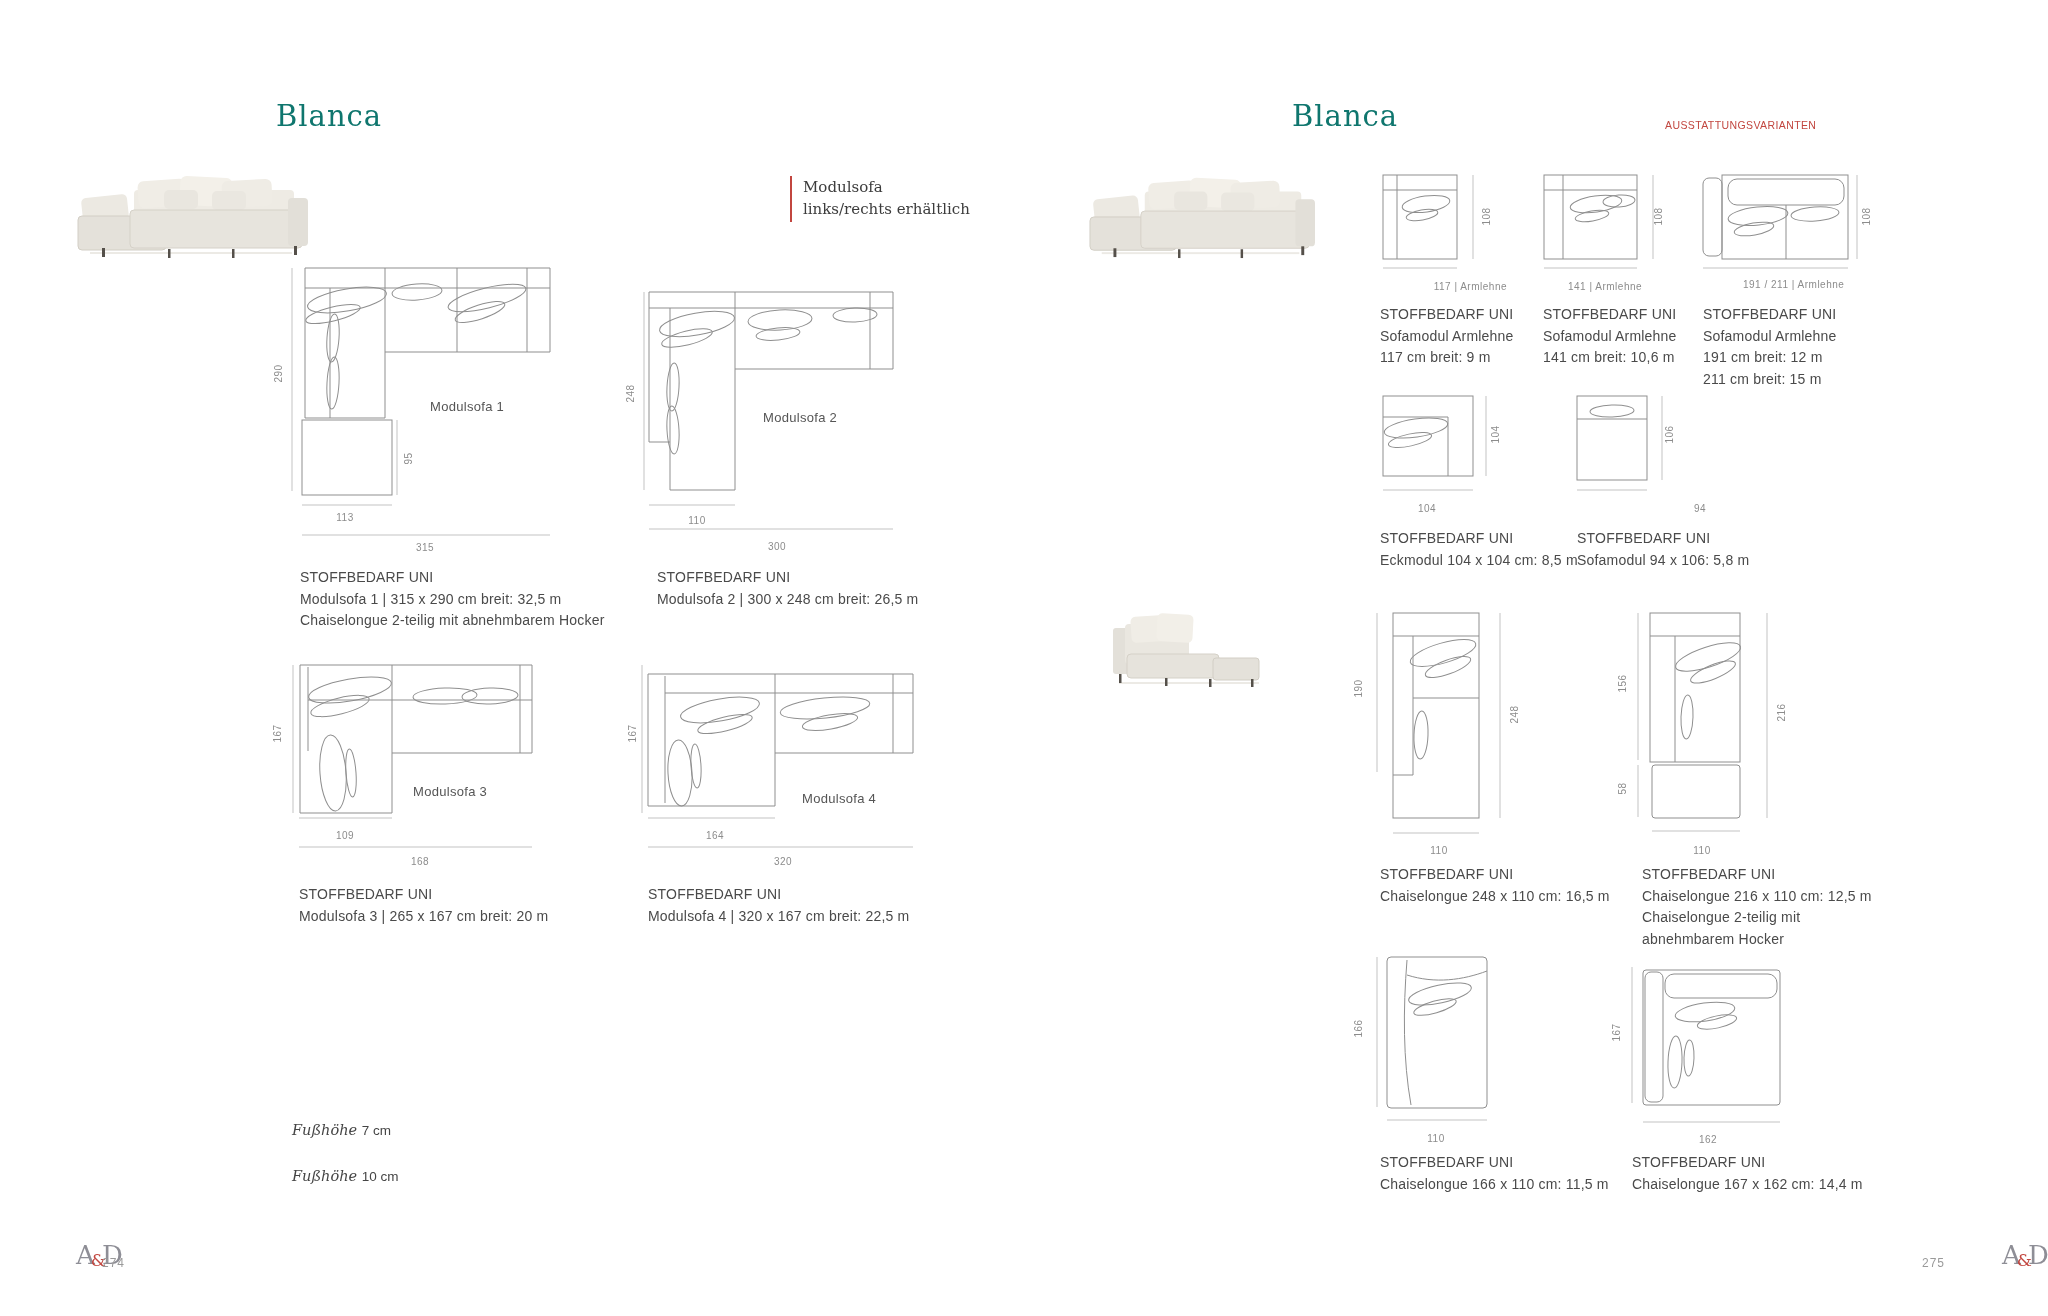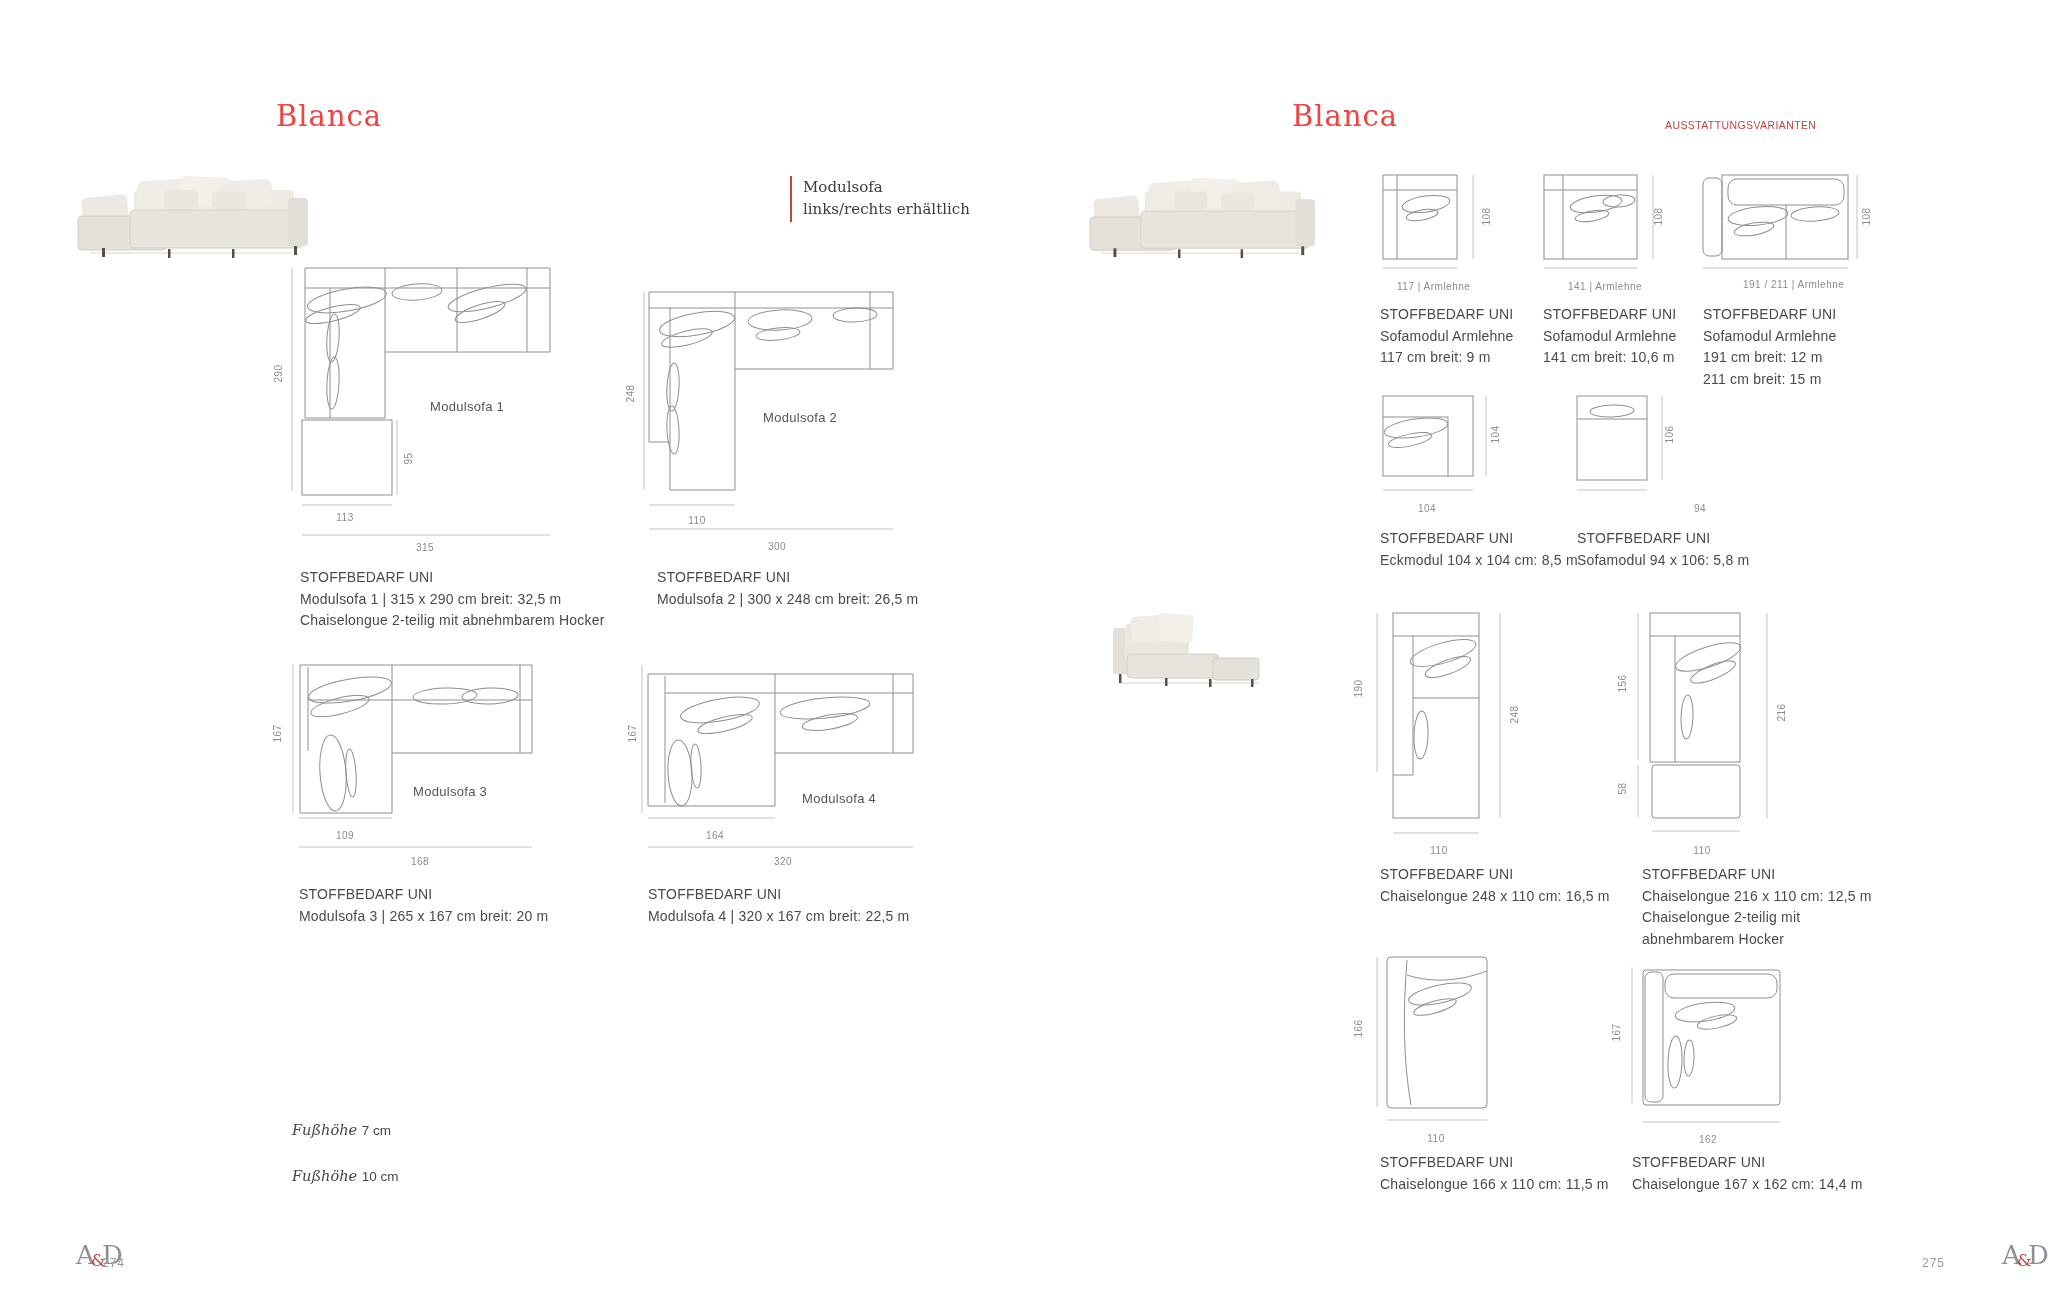--- a/index.html
+++ b/index.html
@@ -1,18 +1,18 @@
 <!DOCTYPE html>
 <html><head>
 <meta charset="utf-8">
 <style>
   html,body{margin:0;padding:0;background:#e8e8e8;}
   #spread{position:relative;width:2048px;height:1316px;background:#ffffff;overflow:hidden;
           font-family:"Liberation Sans",sans-serif;color:#3f3f3f;}
-  .title{position:absolute;font-family:"DejaVu Serif",serif;font-size:29px;letter-spacing:1px;color:#ef4444;}
+  .title{position:absolute;font-family:"DejaVu Serif",serif;font-size:29px;letter-spacing:1px;color:#0f766e;}
   .tag{position:absolute;font-size:10.5px;letter-spacing:0.4px;color:#c2463f;}
   .note{position:absolute;font-family:"DejaVu Serif",serif;font-size:15px;line-height:22px;color:#3c3c3c;}
   .redline{position:absolute;width:1.5px;background:#c2463f;}
   .spec{position:absolute;font-size:14px;line-height:21.5px;letter-spacing:0.2px;color:#4a4a4a;}
   .mlabel{position:absolute;font-size:13px;letter-spacing:0.3px;color:#555;}
   .dim{position:absolute;font-size:10px;letter-spacing:0.5px;color:#8c8c8c;width:40px;text-align:center;}
   .dimv{transform:rotate(-90deg);}
   svg.draw{position:absolute;overflow:visible;}
   .draw path,.draw line,.draw rect,.draw ellipse{fill:none;stroke:#8f8f8f;stroke-width:1;}
   .draw .dl{stroke:#bcbcbc;stroke-width:0.9;}
@@ -203,21 +203,21 @@
   <svg class="draw" style="left:1378px;top:168px" width="130" height="140" viewBox="0 0 130 140">
     <rect x="5" y="7" width="74" height="84"></rect>
     <line x1="5" y1="22" x2="79" y2="22"></line>
     <line x1="19" y1="7" x2="19" y2="91"></line>
     <ellipse cx="48" cy="36" rx="24" ry="8" transform="rotate(-8 48 36)"></ellipse>
     <ellipse cx="44" cy="47" rx="16" ry="5" transform="rotate(-10 44 47)"></ellipse>
     <line class="dl" x1="95" y1="7" x2="95" y2="91"></line>
     <line class="dl" x1="5" y1="100" x2="79" y2="100"></line>
   </svg>
   <span class="dim dimv" style="left:1466px;top:211px">108</span>
-  <div class="dim" style="left:1397px;top:281px;width:110px;text-align:left">117 | Armlehne</div>
+  <div class="dim" style="left:1397px;top:281px;width:110px;text-align:right">117 | Armlehne</div>
 
   <svg class="draw" style="left:1540px;top:168px" width="130" height="140" viewBox="0 0 130 140">
     <rect x="4" y="7" width="93" height="84"></rect>
     <line x1="4" y1="22" x2="97" y2="22"></line>
     <line x1="23" y1="7" x2="23" y2="91"></line>
     <ellipse cx="56" cy="36" rx="26" ry="8" transform="rotate(-8 56 36)"></ellipse>
     <ellipse cx="52" cy="48" rx="17" ry="5" transform="rotate(-10 52 48)"></ellipse>
     <ellipse cx="79" cy="33" rx="16" ry="6" transform="rotate(-4 79 33)"></ellipse>
     <line class="dl" x1="113" y1="7" x2="113" y2="91"></line>
     <line class="dl" x1="4" y1="100" x2="97" y2="100"></line>

